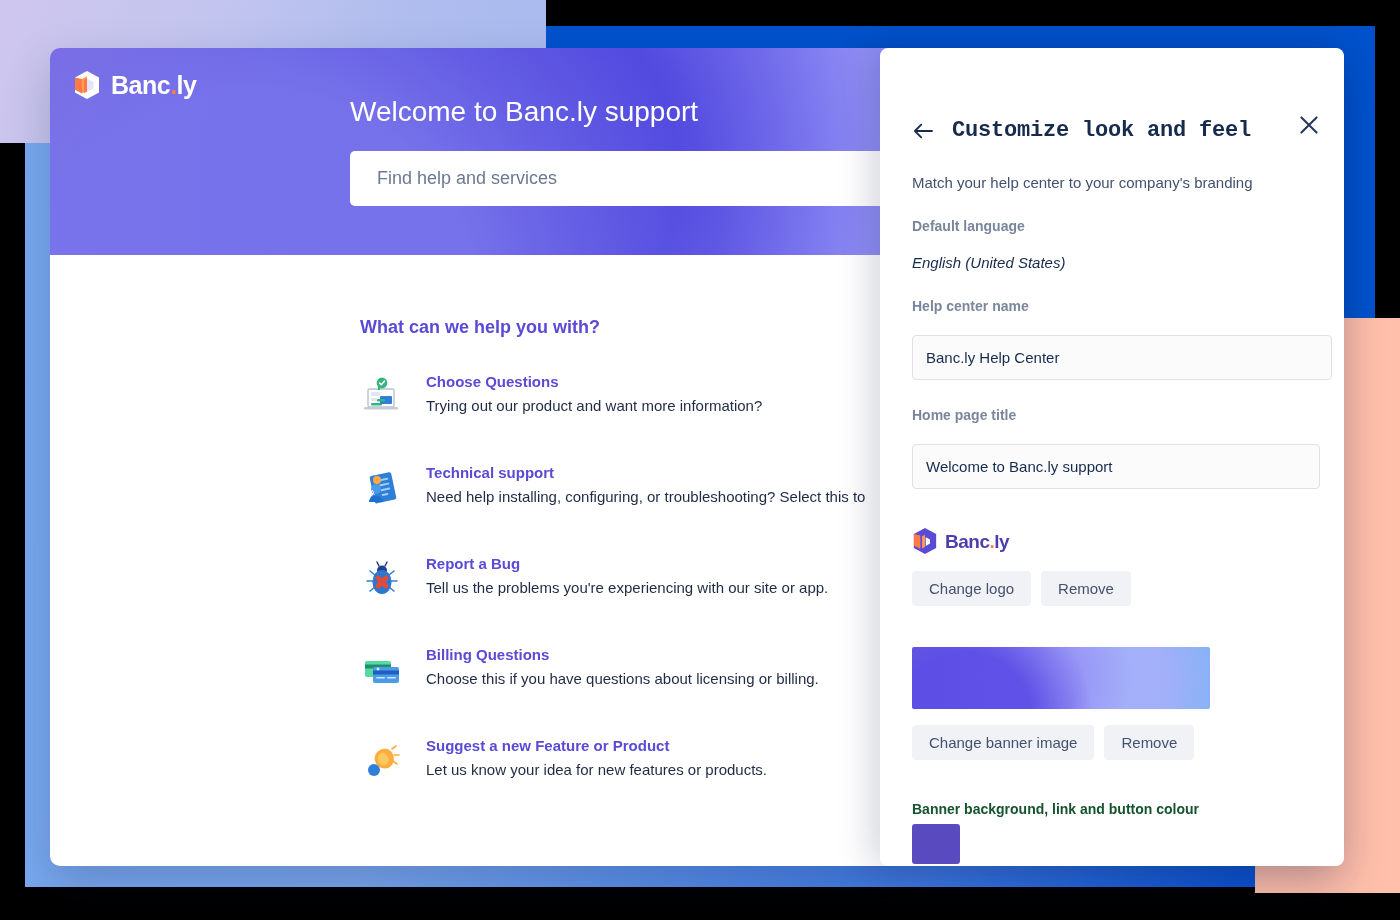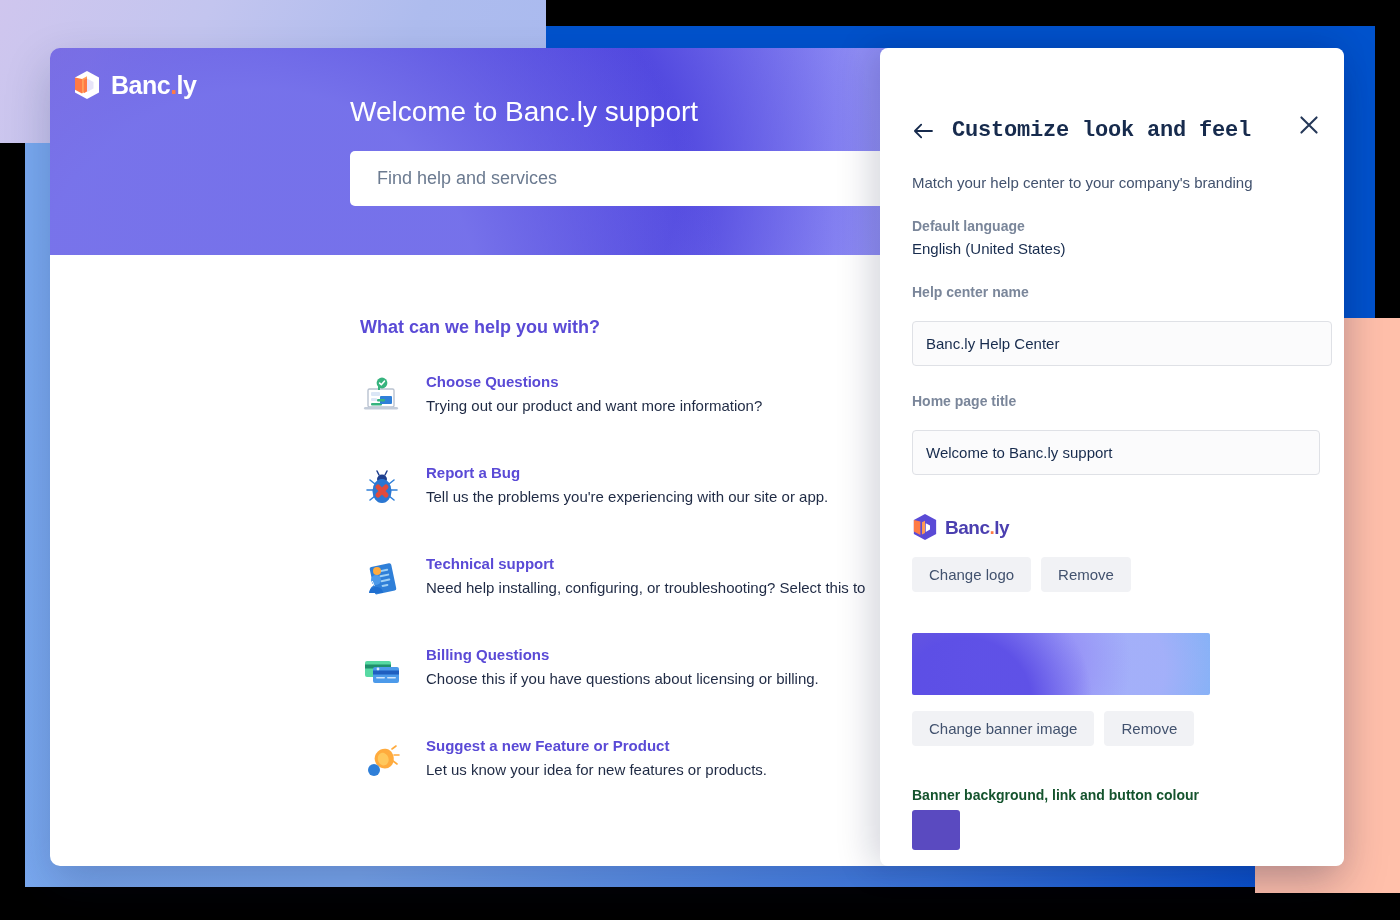--- a/index.html
+++ b/index.html
@@ -88,21 +88,21 @@
   }
   .panel-inner { padding:70px 32px 0 32px; }
   .panel-head { display:flex; align-items:center; gap:18px;font-family:Liberation Mono, monospace; }
   .back-arrow { width:22px; height:18px; flex:none; }
   .panel-title { font-size:22px; font-weight:bold; color:#172b4d; letter-spacing:-.2px; }
   .panel-sub { font-size:15px; color:#42526e; margin-top:31px; }
 
   .field-label {
     font-size:14px; font-weight:bold; color:#7a869a; margin-top:27px;
   }
-  .field-static { font-size:15px; color:#172b4d; margin-top:6px; }
+  .field-static { font-size:15px; color:#172b4d; margin-top:20px;font-style:italic; }
   .text-input {
     margin-top:21px; height:45px; border:1px solid #dfe1e6; border-radius:4px;
     background:#fbfbfc; display:flex; align-items:center; padding:0 13px;
     font-size:15px; color:#172b4d;
   }
   .w-full { width:420px; }
   .w-short { width:408px; }
 
   .panel-logo { display:flex; align-items:center; gap:7px; margin-top:38px; }
   .panel-logo .logo-mark { width:26px; height:28px; }
@@ -175,35 +175,20 @@
           <rect x="20" y="21" width="12" height="8" rx="1" fill="#2f7fd8"></rect>
           <rect x="17" y="24" width="8" height="2.6" rx="1" fill="#36b37e"></rect>
           <rect x="4" y="32" width="34" height="2.4" rx="1.2" fill="#c3ccd9"></rect>
           <rect x="18" y="7" width="2" height="8" fill="#36b37e"></rect>
           <circle cx="22" cy="8" r="5.4" fill="#36b37e"></circle>
           <path d="M19.6 8.1 L21.3 9.8 L24.4 6.2" stroke="#ffffff" stroke-width="1.6" fill="none" stroke-linecap="round" stroke-linejoin="round"></path>
         </svg>
         <div>
           <div class="topic-title">Choose Questions</div>
           <div class="topic-desc">Trying out our product and want more information?</div>
-        </div>
-      </div>
-
-      <div class="topic">
-        <svg class="topic-icon" viewBox="0 0 44 44">
-          <path d="M10 14 L15 18 M34 14 L29 18 M7 24 L13 24 M37 24 L31 24 M10 34 L15 30 M34 34 L29 30" stroke="#2f7fd8" stroke-width="1.6" stroke-linecap="round" fill="none"></path>
-          <ellipse cx="22" cy="13" rx="5" ry="4.4" fill="#1f3f8f"></ellipse>
-          <path d="M19 9 L17 5 M25 9 L27 5" stroke="#1f3f8f" stroke-width="1.5" stroke-linecap="round"></path>
-          <ellipse cx="22" cy="25" rx="9.5" ry="12" fill="#2f7fd8"></ellipse>
-          <ellipse cx="22" cy="25" rx="9.5" ry="12" fill="#1f5fc0" opacity=".25"></ellipse>
-          <path d="M18 21 L26 29 M26 21 L18 29" stroke="#e04b3c" stroke-width="5" stroke-linecap="round"></path>
-        </svg>
-        <div>
-          <div class="topic-title">Report a Bug</div>
-          <div class="topic-desc">Tell us the problems you're experiencing with our site or app.</div>
         </div>
       </div>
 
       <div class="topic">
         <svg class="topic-icon" viewBox="0 0 44 44">
           <g transform="rotate(-12 22 22)">
             <rect x="12" y="8" width="22" height="28" rx="2" fill="#2f7fd8"></rect>
             <rect x="20" y="13" width="10" height="2" rx="1" fill="#9fd0f5"></rect>
             <rect x="20" y="18" width="10" height="2" rx="1" fill="#9fd0f5"></rect>
             <rect x="20" y="23" width="10" height="2" rx="1" fill="#9fd0f5"></rect>
@@ -216,20 +201,35 @@
           <text x="10" y="29" font-size="7" fill="#ffffff" font-family="Liberation Sans, sans-serif">A</text>
         </svg>
         <div>
           <div class="topic-title">Technical support</div>
           <div class="topic-desc">Need help installing, configuring, or troubleshooting? Select this to</div>
         </div>
       </div>
 
       <div class="topic">
         <svg class="topic-icon" viewBox="0 0 44 44">
+          <path d="M10 14 L15 18 M34 14 L29 18 M7 24 L13 24 M37 24 L31 24 M10 34 L15 30 M34 34 L29 30" stroke="#2f7fd8" stroke-width="1.6" stroke-linecap="round" fill="none"></path>
+          <ellipse cx="22" cy="13" rx="5" ry="4.4" fill="#1f3f8f"></ellipse>
+          <path d="M19 9 L17 5 M25 9 L27 5" stroke="#1f3f8f" stroke-width="1.5" stroke-linecap="round"></path>
+          <ellipse cx="22" cy="25" rx="9.5" ry="12" fill="#2f7fd8"></ellipse>
+          <ellipse cx="22" cy="25" rx="9.5" ry="12" fill="#1f5fc0" opacity=".25"></ellipse>
+          <path d="M18 21 L26 29 M26 21 L18 29" stroke="#e04b3c" stroke-width="5" stroke-linecap="round"></path>
+        </svg>
+        <div>
+          <div class="topic-title">Report a Bug</div>
+          <div class="topic-desc">Tell us the problems you're experiencing with our site or app.</div>
+        </div>
+      </div>
+
+      <div class="topic">
+        <svg class="topic-icon" viewBox="0 0 44 44">
           <rect x="5" y="13" width="26" height="16" rx="2" fill="#57d9a3"></rect>
           <rect x="5" y="16.5" width="26" height="4" fill="#1f8f6b"></rect>
           <rect x="13" y="19" width="26" height="16" rx="2" fill="#4c9aea"></rect>
           <rect x="13" y="22.5" width="26" height="4" fill="#1f5fc0"></rect>
           <rect x="16" y="29" width="9" height="1.6" rx=".8" fill="#cfe5fb"></rect>
           <rect x="27" y="29" width="9" height="1.6" rx=".8" fill="#cfe5fb"></rect>
           <circle cx="18" cy="21" r="1.4" fill="#ffffff" opacity=".8"></circle>
         </svg>
         <div>
           <div class="topic-title">Billing Questions</div>

